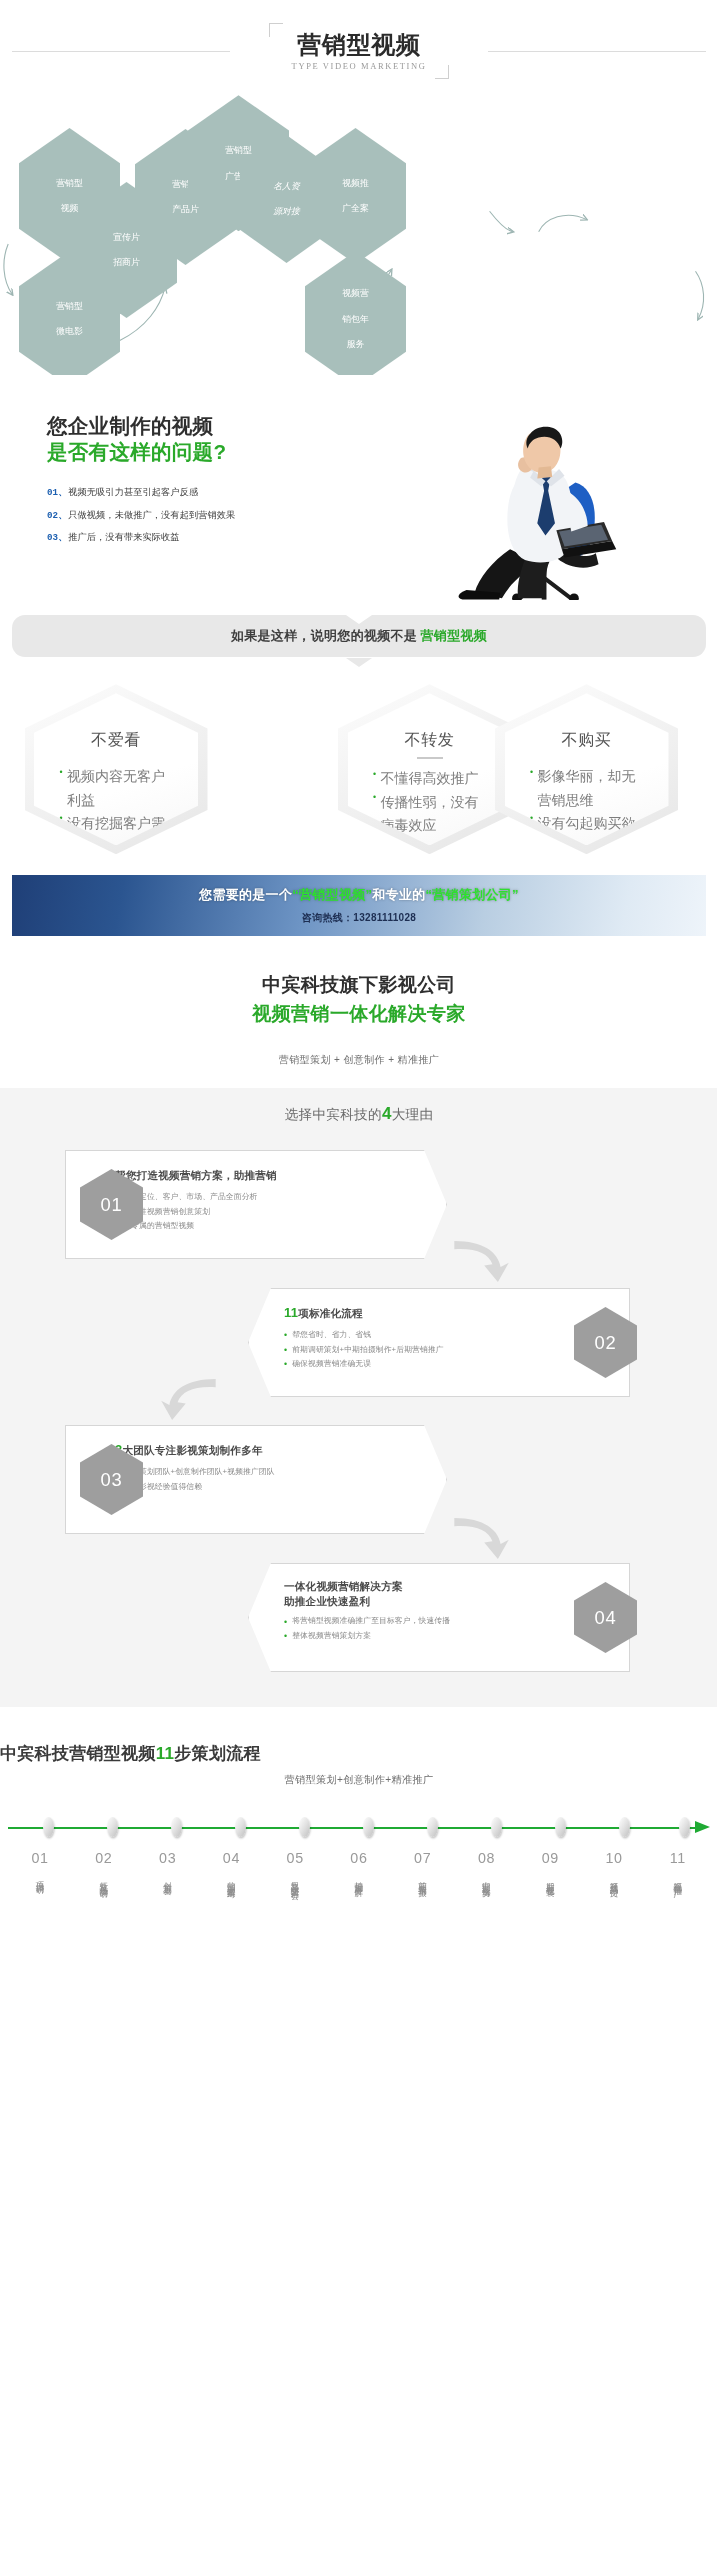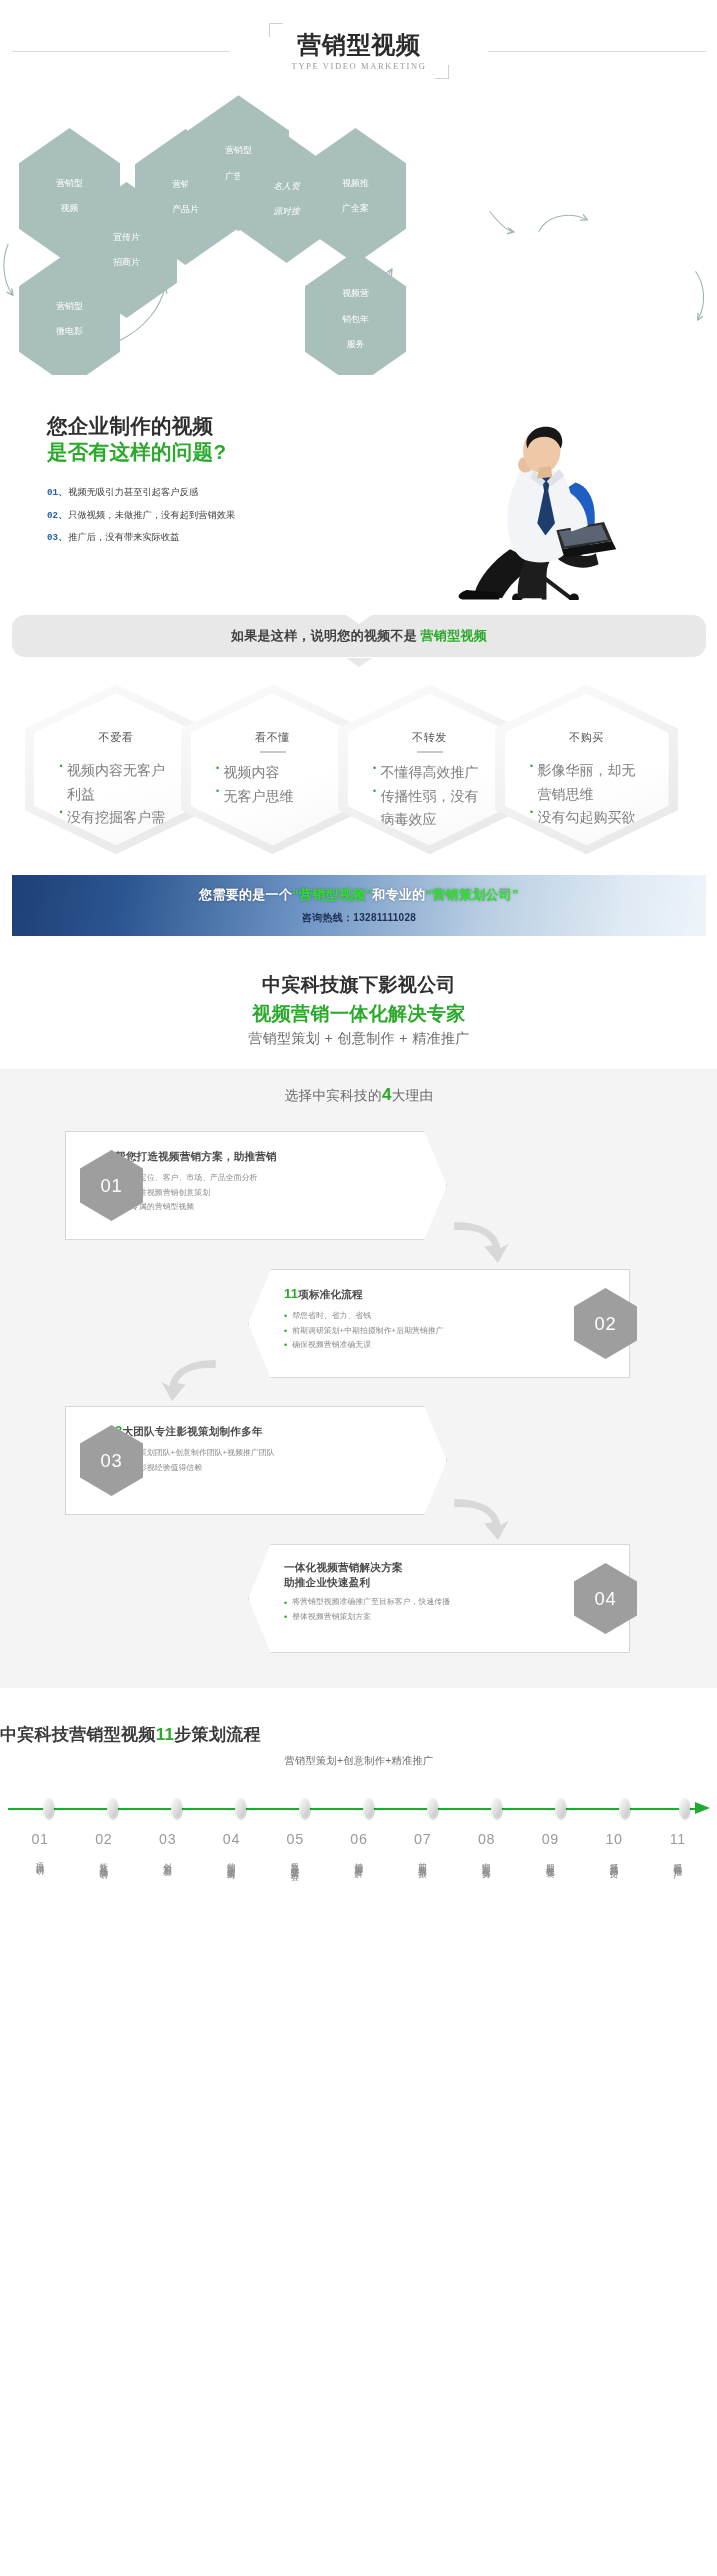--- a/index.html
+++ b/index.html
@@ -138,21 +138,21 @@
     clip-path: polygon(50% 0%, 100% 26%, 100% 74%, 50% 100%, 0% 74%, 0% 26%);
     background: linear-gradient(155deg,#fdfdfd 0%, #f2f2f2 45%, #e6e6e6 100%);
   }
   .phex-in {
     position: absolute; left: 9.5px; top: 8.9px; right: 9.5px; bottom: 8.9px;
     clip-path: polygon(50% 0%, 100% 26%, 100% 74%, 50% 100%, 0% 74%, 0% 26%);
     background: linear-gradient(160deg,#ffffff 0%, #ffffff 60%, #f7f7f7 100%);
     display: flex; flex-direction: column; align-items: center;
     padding-top: 37px;
   }
-  .phex-t { font-size: 11px; color: #555; letter-spacing: 0.7px; }
+  .phex-t { font-size: 16px; color: #555; letter-spacing: 0.7px; }
   .phex-div { width: 26px; height: 2px; background: #c9c9c9; margin: 6.1px 0 8.2px; }
   .phex-ul { font-size: 14px; color: #7d7d7d; line-height: 1.65; width: 113px; }
   .phex-li { position: relative; padding-left: 7.5px; }
   .phex-li::before {
     content: "•"; position: absolute; left: 0; top: -0.7px;
     color: #2aa92a; font-size: 8.9px;
   }
 
   
   .sec-blue { padding: 20.5px 0 17.7px; background: #fff; }
@@ -168,21 +168,21 @@
   .blue-h .g { color: #2ee02e; }
   .blue-p {
     margin-top: 7.5px; font-size: 10px; font-weight: bold;
     color: #1d2e52; letter-spacing: 0.3px;
   }
 
   
   .sec-co { text-align: center; padding: 19px 0 20.5px; background: #fff; }
   .co-h1 { font-size: 19px; font-weight: bold; color: #2f2f2f; letter-spacing: 0.4px; }
   .co-h2 { font-size: 19px; font-weight: bold; color: #2aa92a; letter-spacing: 0.4px; margin-top: 2.7px; }
-  .co-h3 { font-size: 14px; color: #6d6d6d; margin-top: 3px; letter-spacing: 0.4px; }
+  .co-h3 { font-size: 10px; color: #6d6d6d; margin-top: 26px; letter-spacing: 0.4px; }
 
   
   .sec-reasons { background: #f4f4f4; padding: 16.4px 0 27px; position: relative; }
   .rs-title { text-align: center; font-size: 13.6px; color: #6a6a6a; letter-spacing: 0.3px; }
   .rs-title .n { color: #2aa92a; font-size: 17px; font-weight: bold; }
   .rs-wrap { position: relative; height: 545px; margin-top: 11px; }
 
   .rs-row { position: absolute; width: 100%; height: 130px; }
   .rs-card {
     position: absolute; top: 15px; width: 382px; height: 109px;
@@ -410,30 +410,20 @@
       <div class="phex-in">
         <div class="phex-t">不爱看</div>
         <div class="phex-div"></div>
         <div class="phex-ul">
           <div class="phex-li">视频内容无客户利益</div>
           <div class="phex-li">没有挖掘客户需求</div>
         </div>
       </div>
     </div>
 
-    <div class="phex" style="left:181px;">
-      <div class="phex-in">
-        <div class="phex-t">看不懂</div>
-        <div class="phex-div"></div>
-        <div class="phex-ul">
-          <div class="phex-li">视频内容</div>
-          <div class="phex-li">无客户思维</div>
-        </div>
-      </div>
-    </div>
 
     <div class="phex" style="left:338px;">
       <div class="phex-in">
         <div class="phex-t">不转发</div>
         <div class="phex-div"></div>
         <div class="phex-ul">
           <div class="phex-li">不懂得高效推广</div>
           <div class="phex-li">传播性弱，没有病毒效应</div>
         </div>
       </div>

